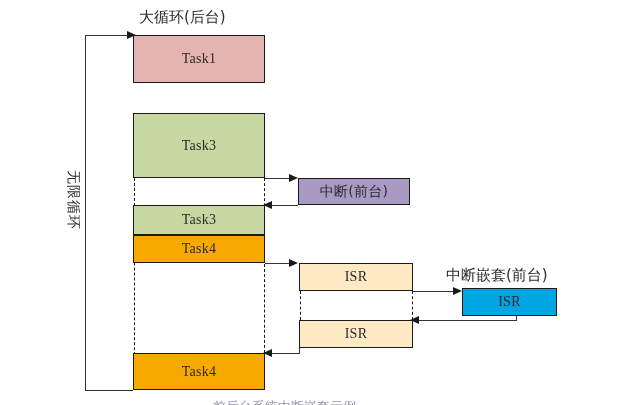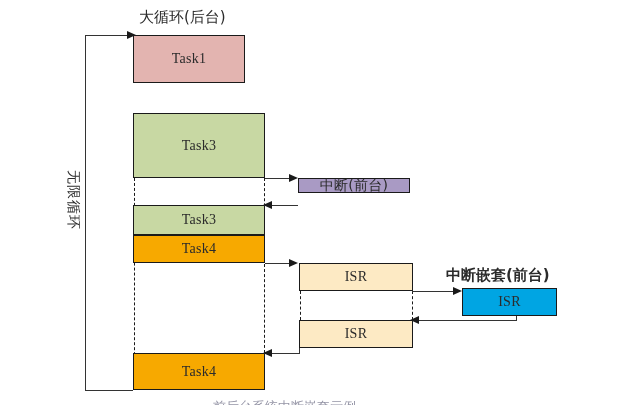--- a/index.html
+++ b/index.html
@@ -100,21 +100,21 @@
 
   <div class="vline" style="left:85px; top:35px; height:355px;"></div>
 
   <div class="hline" style="left:85px; top:390px; width:48px;"></div>
 
   <div class="vert-text" style="left:82px; top:170px;">无限循环</div>
 
   <div class="vline-dash" style="left:133.5px; top:178px; height:212px;"></div>
   <div class="vline-dash" style="left:264px; top:178px; height:175px;"></div>
 
-  <div class="box" style="left:133px; top:35px; width:112px; height:48px; background:#e3b4b0;">
+  <div class="box" style="left:133px; top:35px; width:132px; height:48px; background:#e3b4b0;">
     <span>Task1</span>
   </div>
 
 
   <div class="box" style="left:133px; top:113px; width:132px; height:65px; background:#c8d8a3;">
     <span>Task3</span>
   </div>
 
   <div class="box" style="left:133px; top:205px; width:132px; height:30px; background:#c8d8a3;">
     <span>Task3</span>
@@ -124,41 +124,41 @@
     <span>Task4</span>
   </div>
 
   <div class="box" style="left:133px; top:353px; width:132px; height:37px; background:#f7a900;">
     <span>Task4</span>
   </div>
 
   <div class="hline" style="left:265px; top:178px; width:28px;"></div>
   <div class="arrowhead arrow-right" style="left:289px; top:173.5px;"></div>
 
-  <div class="box cjk" style="left:298px; top:178px; width:112px; height:15px; background:#a99ac4;">
+  <div class="box cjk" style="left:298px; top:178px; width:112px; height:27px; background:#a99ac4;">
     <span>中断(前台)</span>
   </div>
 
   <div class="hline" style="left:264px; top:205px; width:34px;"></div>
   <div class="arrowhead arrow-left" style="left:263px; top:200.5px;"></div>
 
   <div class="hline" style="left:265px; top:263px; width:28px;"></div>
   <div class="arrowhead arrow-right" style="left:289px; top:258.5px;"></div>
 
   <div class="box" style="left:299px; top:263px; width:114px; height:28px; background:#fdeac4;">
     <span>ISR</span>
   </div>
 
   <div class="vline-dash" style="left:300px; top:291px; height:29px;"></div>
   <div class="vline-dash" style="left:411.5px; top:291px; height:29px;"></div>
 
   <div class="hline" style="left:412px; top:291px; width:45px;"></div>
   <div class="arrowhead arrow-right" style="left:453px; top:286.5px;"></div>
 
-  <div class="label cjk" style="left:446px; top:266px; font-size:15px;font-weight:bold;">中断嵌套(前台)</div>
+  <div class="label cjk" style="left:446px; top:266px; font-size:15px;">中断嵌套(前台)</div>
 
   <div class="box" style="left:462px; top:288px; width:95px; height:28px; background:#00a5e3;">
     <span>ISR</span>
   </div>
 
   <div class="vline" style="left:516px; top:316px; height:4px;"></div>
   <div class="hline" style="left:412px; top:320px; width:105px;"></div>
   <div class="arrowhead arrow-left" style="left:410px; top:315.5px;"></div>
 
   <div class="box" style="left:299px; top:320px; width:114px; height:28px; background:#fdeac4;">

